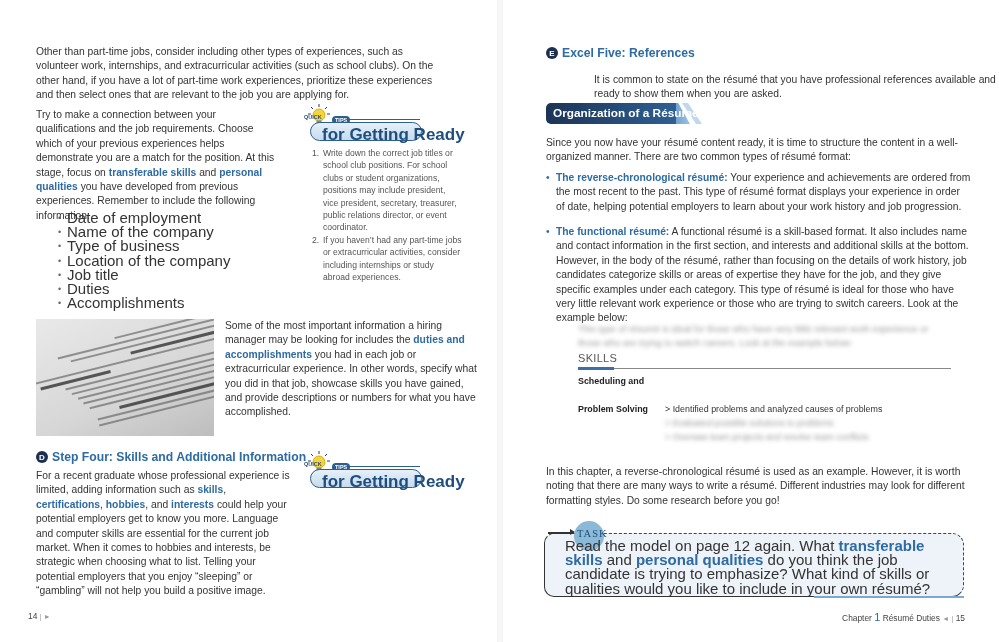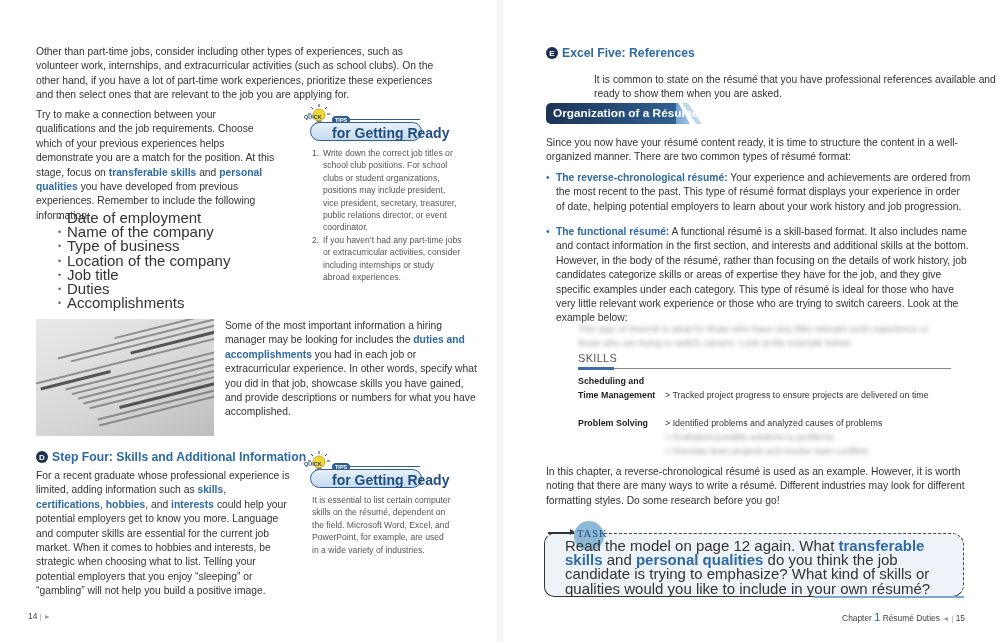--- a/index.html
+++ b/index.html
@@ -23,21 +23,21 @@
   ul.bullets li::before { content: "•"; position: absolute; left: 0; color: #666; font-size: 9px; }
 
   .tips { position: absolute; width: 160px; }
   .tips-header { position: relative; height: 38px; }
   .bulb { position: absolute; left: 6px; top: 0px; width: 26px; height: 26px; }
   .quick { position: absolute; left: 4px; top: 11px; font-size: 5.5px; font-weight: bold; color: #2c4f7a; }
   .tips-tag { position: absolute; left: 32px; top: 13px; background: #2d5e8e; color: #fff; font-size: 5.5px; font-weight: bold; padding: 1px 3px; border-radius: 4px; }
   .tips-line { position: absolute; left: 44px; top: 16px; width: 76px; height: 1px; background: #2d5e8e; }
   .tips-pill { position: absolute; left: 10px; top: 19px; width: 112px; height: 19px; border: 1.5px solid #2d5e8e; border-radius: 10px;
      background: linear-gradient(to bottom, #e6f0f9, #c6dbee); }
-  .tips-title { position: absolute; left: 32px; top: 22px; font-size: 14px; font-weight: bold; color: #1f4e7e; white-space: nowrap; }
+  .tips-title { position: absolute; left: 22px; top: 22px; font-size: 17px; font-weight: bold; color: #1f4e7e; white-space: nowrap; }
   .tips-body { font-family: "Liberation Sans", sans-serif; font-size: 8.6px; line-height: 12.4px; color: #555; margin-top: 6px; }
   .tips-body ol { list-style: none; }
   .tips-body ol li { position: relative; padding-left: 11px; }
   .tips-body ol li .num { position: absolute; left: 0; }
   #tips1 { left: 300px; top: 103px; }
   #tips1 .tips-body { margin-left: 12px; width: 150px; }
   #tips2 { left: 300px; top: 450px; }
   #tips2 .tips-body { margin-left: 12px; width: 140px; }
 
   .photo { position: absolute; left: 36px; top: 319px; width: 178px; height: 117px; overflow: hidden;
@@ -190,21 +190,20 @@
       </g>
       <circle cx="13" cy="12" r="6" fill="#f5d634" stroke="#caa10c" stroke-width="0.8"></circle>
       <rect x="10.5" y="17.5" width="5" height="4" fill="#8a8a8a"></rect>
     </svg>
     <span class="quick">QUICK</span>
     <span class="tips-line"></span>
     <span class="tips-tag">TIPS</span>
     <span class="tips-pill"></span>
     <span class="tips-title">for Getting Ready</span>
   </div>
-  <div class="tips-body">It is essential to list certain computer skills on the résumé, dependent on the field. Microsoft Word, Excel, and PowerPoint, for example, are used in a wide variety of industries.</div>
 </div>
 
 <div class="folio" id="folio-left">
   <span>14</span>
   <span class="arrow">|</span>
   <span class="arrow">►</span>
 </div>
 
 <h2 class="step-head" id="step5">
     <span class="step-badge">E</span>
@@ -228,24 +227,20 @@
 <div class="sample">
   <div class="blur-text">This type of résumé is ideal for those who have very little relevant work experience or those who are trying to switch careers. Look at the example below:</div>
   <div class="skills-title">SKILLS</div>
   <div class="skills-rule"></div>
   <div class="skills-mark"></div>
   <div class="skills-grid">
     <div class="srow">
         <span class="cat">Scheduling and</span>
       </div>
     <div class="srow">
-        <span class="cat">Time Management</span>
-        <span class="item">&gt; Tracked project progress to ensure projects are delivered on time</span>
-      </div>
-    <div class="srow">
         <span class="cat"></span>
       </div>
     <div class="srow">
         <span class="cat">Problem Solving</span>
         <span class="item">&gt; Identified problems and analyzed causes of problems</span>
       </div>
     <div class="srow blur">
         <span class="cat"></span>
         <span class="item">&gt; Evaluated possible solutions to problems</span>
       </div>

